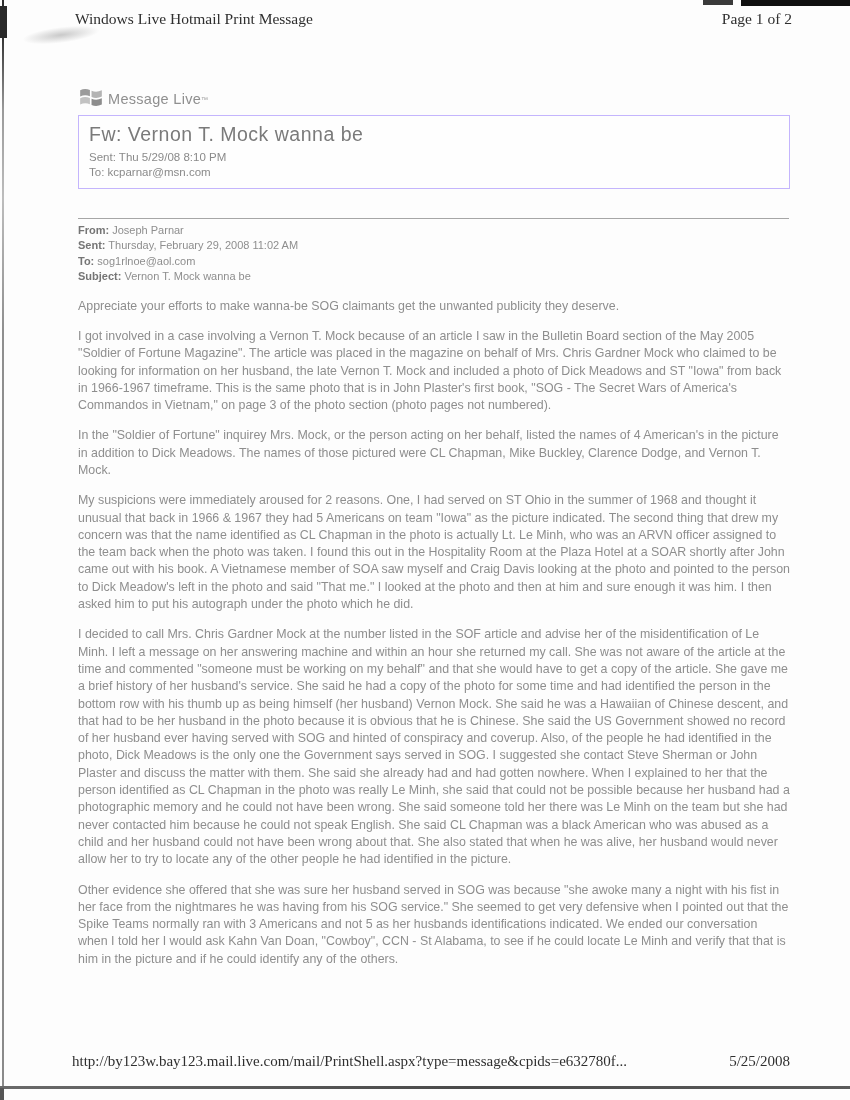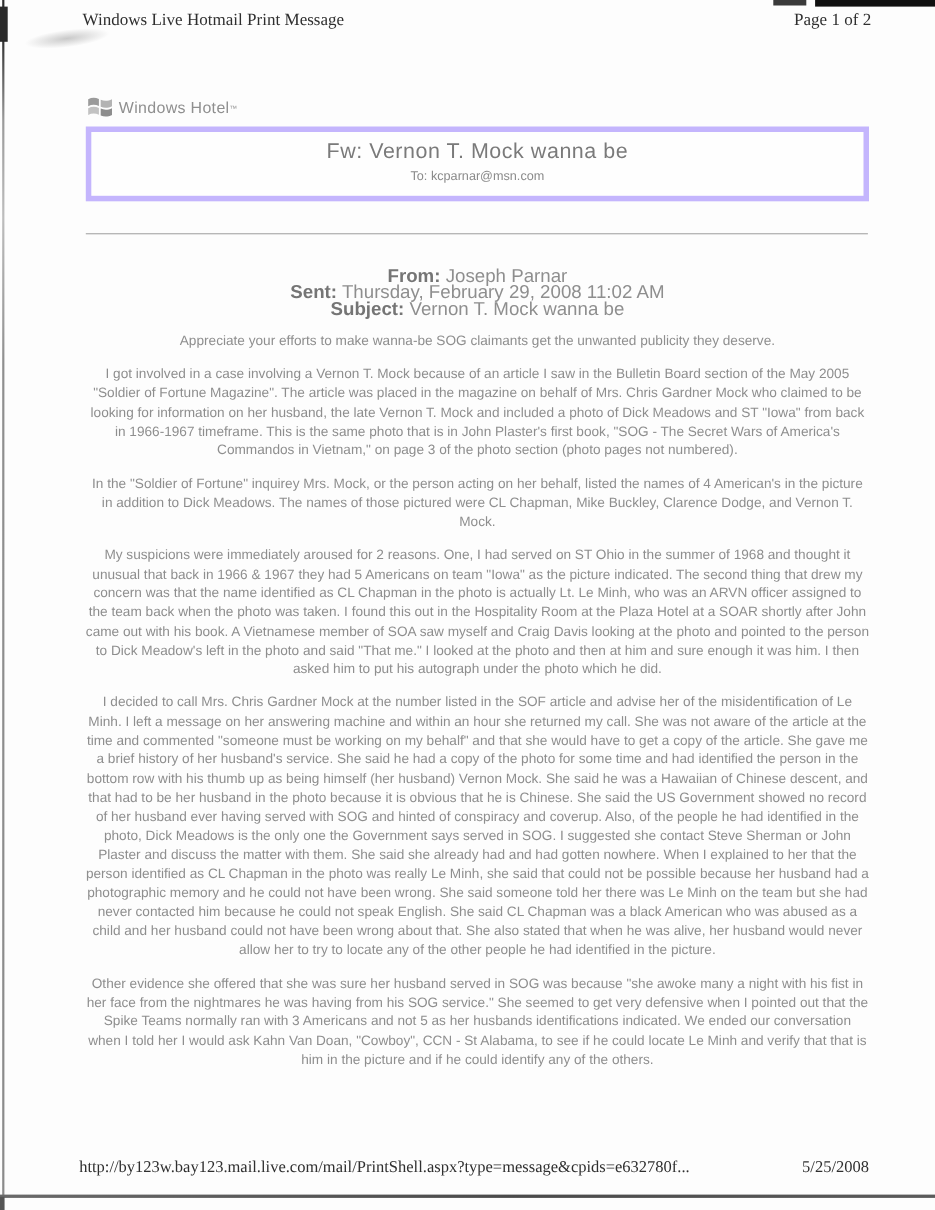--- a/index.html
+++ b/index.html
@@ -2,21 +2,20 @@
 <html><head>
 <meta charset="utf-8">
 <style>
   html,body{margin:0;padding:0;background:#e9e9e9;}
   .page{
     position:relative;
     width:850px;height:1100px;
     background:#fdfdfd;
     overflow:hidden;
     font-family:"Liberation Sans", sans-serif;
-    text-align:center;
   }
   
   .scan-edge-left{
     position:absolute;left:2px;top:0;width:2px;height:1100px;
     background:linear-gradient(to bottom,#2e2e2e 0%,#2e2e2e 3%,#9a9a9a 10%,#bdbdbd 18%,#8f8f8f 30%,#8a8a8a 100%);
   }
   .scan-corner-mark{
     position:absolute;left:0;top:6px;width:7px;height:32px;background:#2a2a2a;
   }
   .scan-top-mark-1{position:absolute;top:0;left:703px;width:30px;height:5px;background:#3a3a3a;}
@@ -38,30 +37,30 @@
     font-family:"Liberation Serif", serif;
     font-size:15.5px;color:#2f2f2f;
   }
   
   .content{position:absolute;left:78px;top:86px;width:712px;color:#8e8e8e;}
   .wl-logo{display:flex;align-items:center;height:26px;}
   .wl-logo .flag{margin-right:4px;}
   .wl-logo .wl-text{font-size:14.5px;color:#8f8f8f;letter-spacing:.3px;}
   .wl-logo sup{font-size:7px;color:#9a9a9a;}
   .email-card{
-    margin-top:3px;border:5px solid #c4b5fd;
+    margin-top:3px;border:1px solid #c4b5fd;
     padding:7px 10px 9px 10px;background:#fefefe;
   }
   .email-card .subject{
     font-size:19.5px;letter-spacing:.5px;color:#7a7a7a;margin-bottom:4px;
   }
   .email-card .meta{font-size:11.5px;line-height:14.5px;color:#8a8a8a;}
   .email-card .meta b{font-weight:bold;color:#808080;}
   .rule{border:none;border-top:1px solid #a6a6a6;margin:29px 0 0 0;width:711px;}
-  .msg-headers{margin-top:30px;font-size:17px;line-height:15.4px;}
+  .msg-headers{margin-top:4px;font-size:11px;line-height:15.4px;}
   .msg-headers b{color:#757575;}
   .paragraphs p{
     margin:13px 0 0 0;
     font-size:12.4px;line-height:17.3px;color:#8e8e8e;
   }
   .paragraphs p:first-child{}
   
   .print-footer{
     position:absolute;top:1053px;left:72px;right:60px;
     display:flex;justify-content:space-between;align-items:baseline;
@@ -91,42 +90,50 @@
 
     <div class="wl-logo">
       <span class="flag">
         <svg width="26" height="24" viewBox="0 0 24 22" aria-hidden="true">
           <path d="M2 4.8 C5 3.2, 8 3.2, 11 4.6 L11 10.4 C8 9, 5 9, 2 10.6 Z" fill="#9b9b9b"></path>
           <path d="M12.5 5.2 C15.5 6.4, 18.5 6.4, 22 4.8 L22 10.6 C18.5 12.2, 15.5 12.2, 12.5 11 Z" fill="#b3b3b3"></path>
           <path d="M2 12.2 C5 10.6, 8 10.6, 11 12 L11 17.8 C8 16.4, 5 16.4, 2 18 Z" fill="#c2c2c2"></path>
           <path d="M12.5 12.6 C15.5 13.8, 18.5 13.8, 22 12.2 L22 18 C18.5 19.6, 15.5 19.6, 12.5 18.4 Z" fill="#8d8d8d"></path>
         </svg>
       </span>
-      <span class="wl-text">Windows Hotel</span>
+      <span class="wl-text">Message Live</span>
         <sup>™</sup>
     </div>
 
     <div class="email-card">
       <div class="subject">Fw: Vernon T. Mock wanna be</div>
+      <div class="meta">
+        <span>Sent:</span>
+        <span>Thu 5/29/08 8:10 PM</span>
+      </div>
       <div class="meta">
         <span>To:</span>
         <span>kcparnar@msn.com</span>
       </div>
     </div>
 
     <hr class="rule">
 
     <div class="msg-headers">
       <div>
         <b>From:</b>
         <span>Joseph Parnar</span>
       </div>
       <div>
         <b>Sent:</b>
         <span>Thursday, February 29, 2008 11:02 AM</span>
+      </div>
+      <div>
+        <b>To:</b>
+        <span>sog1rlnoe@aol.com</span>
       </div>
       <div>
         <b>Subject:</b>
         <span>Vernon T. Mock wanna be</span>
       </div>
     </div>
 
     <div class="paragraphs">
         <p>Appreciate your efforts to make wanna-be SOG claimants get the unwanted publicity they deserve.</p>
         <p>I got involved in a case involving a Vernon T. Mock because of an article I saw in the Bulletin Board section of the May 2005 "Soldier of Fortune Magazine". The article was placed in the magazine on behalf of Mrs. Chris Gardner Mock who claimed to be looking for information on her husband, the late Vernon T. Mock and included a photo of Dick Meadows and ST "Iowa" from back in 1966-1967 timeframe. This is the same photo that is in John Plaster's first book, "SOG - The Secret Wars of America's Commandos in Vietnam," on page 3 of the photo section (photo pages not numbered).</p>

